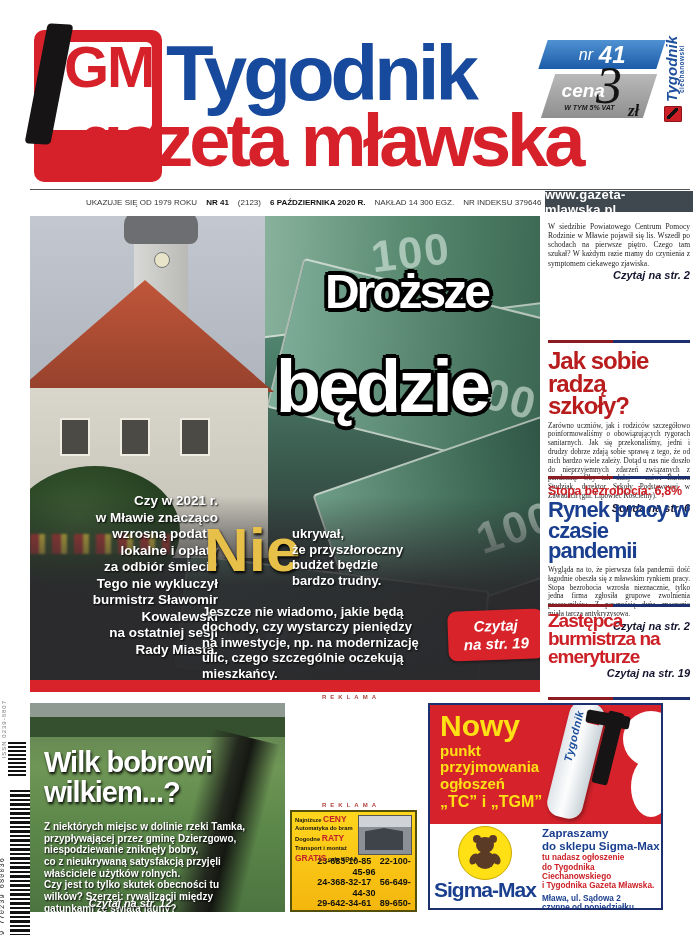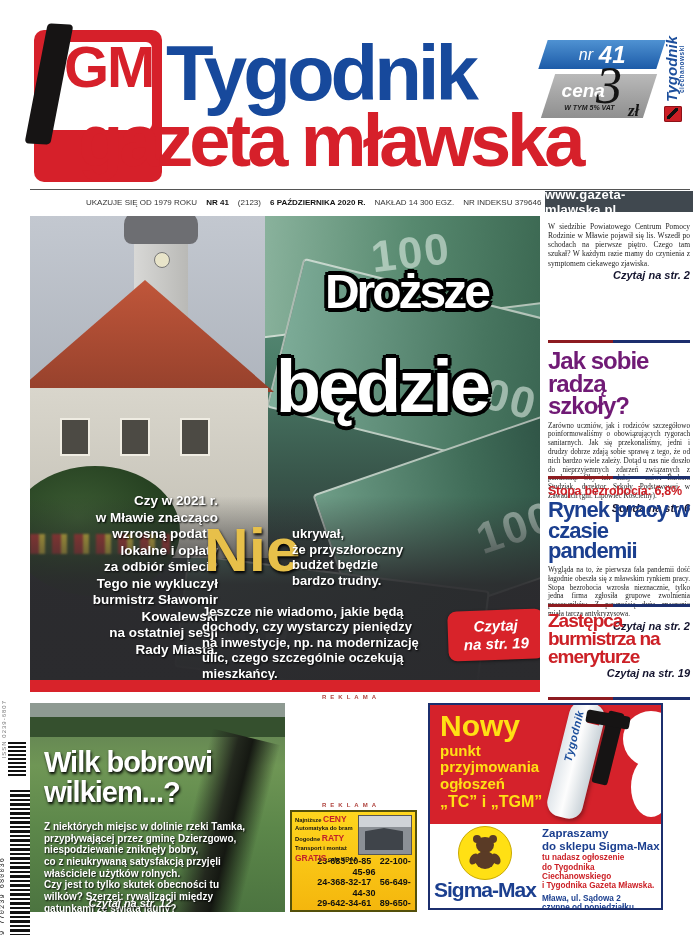--- a/index.html
+++ b/index.html
@@ -81,21 +81,21 @@
   .p23{left:172px;top:372px;width:260px;color:#fff;font-weight:700;font-size:13px;line-height:1.2;white-space:pre-line;text-shadow:1px 1px 2px #000;}
   .readmore{right:-4px;top:394px;width:96px;height:50px;background:#d8232a;border-radius:9px;transform:rotate(-2deg);
      color:#fff;font-style:italic;font-weight:900;font-size:15px;line-height:1.2;display:flex;align-items:center;
      justify-content:center;text-align:center;white-space:pre-line;box-shadow:0 1px 3px rgba(0,0,0,.5);}
 
   
   .sidebar{left:548px;top:218px;width:142px;height:482px;}
   .story{position:absolute;left:0;width:142px;}
   .story h2{margin:0;line-height:.94;letter-spacing:-1px;}
   .s-red{color:#cc2026;}
-  .s-black{color:#701a75;}
+  .s-black{color:#b91c1c;}
   .s-navy{color:#1b3f8f;}
   .kicker{color:#cc2026;font-weight:700;font-size:12.5px;margin-bottom:2px;letter-spacing:-.3px;}
   .sbody{font-family:"Liberation Serif",serif;font-size:7.5px;line-height:1.22;text-align:justify;
      color:#1c1c1c;margin-top:4px;}
   .sbody:first-line{}
   .smore{font-style:italic;font-weight:900;font-size:11px;color:#14142e;text-align:right;margin-top:1px;}
   .sdivider{position:absolute;left:0;width:142px;height:3px;
      background:linear-gradient(90deg,#8d1b20 0 46%,#1c2f6e 46% 100%);}
 
   

